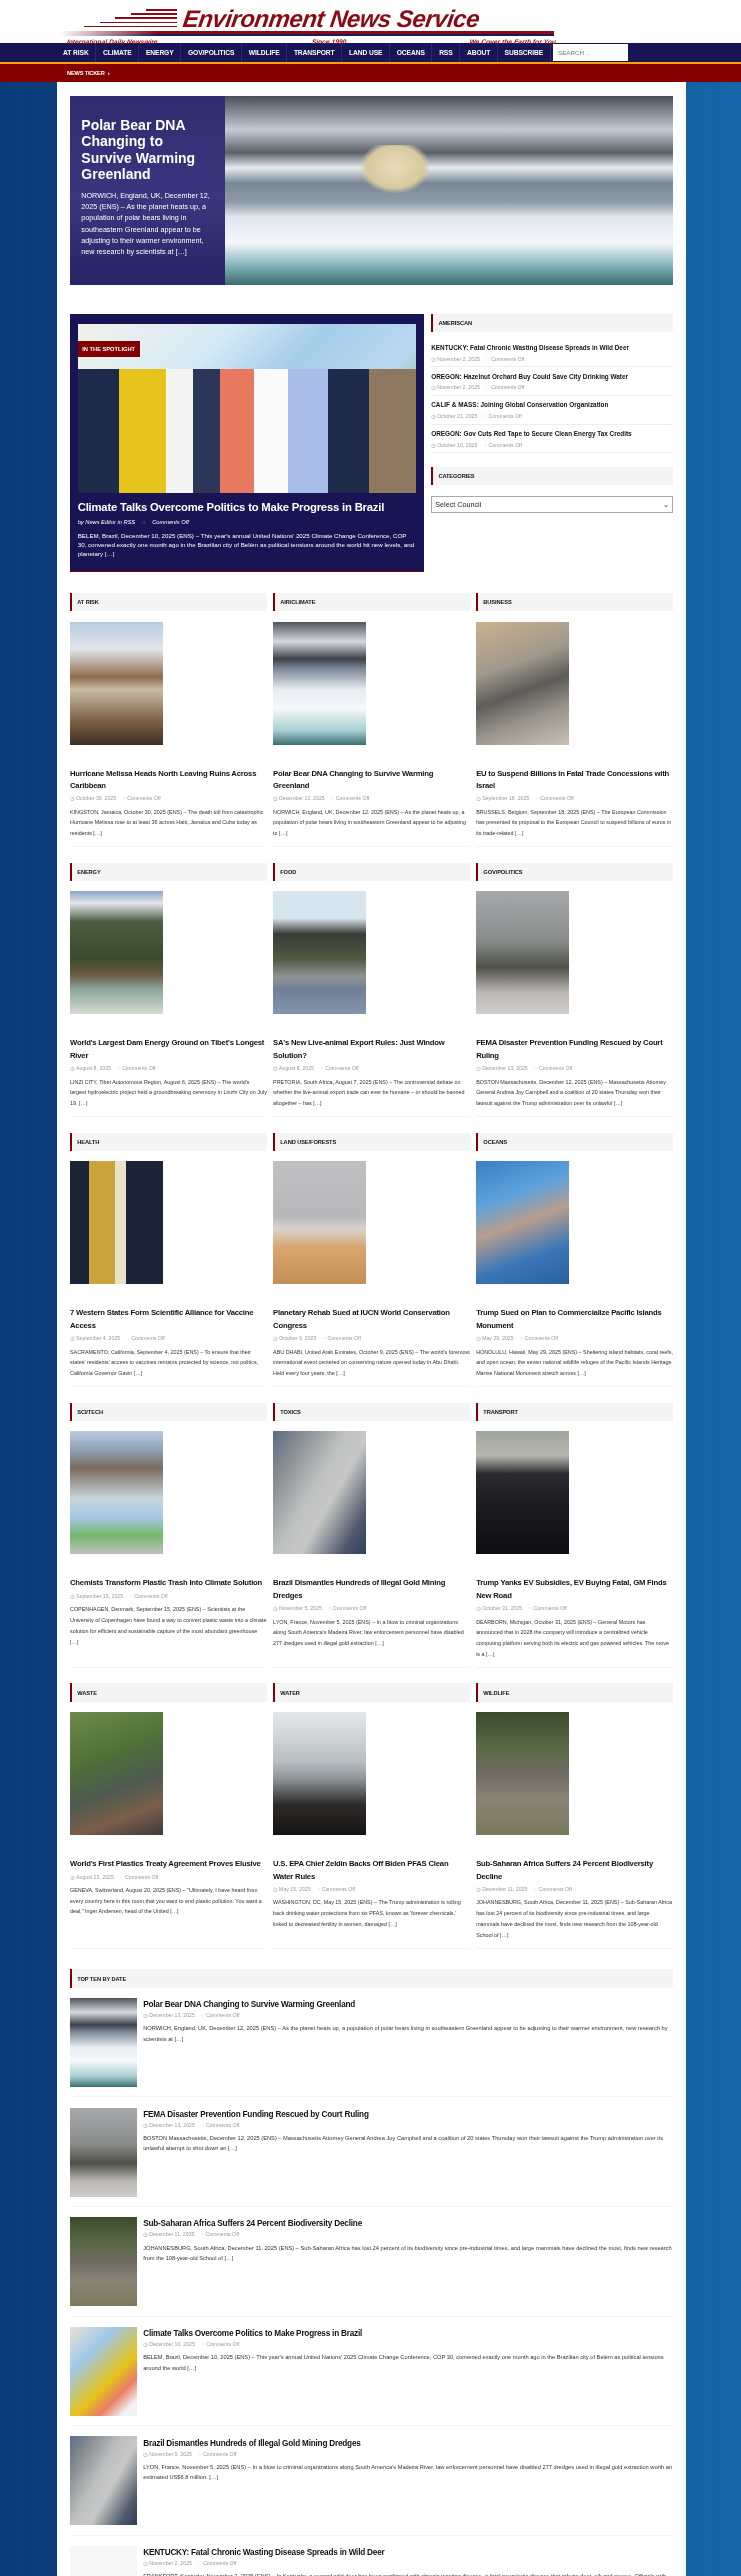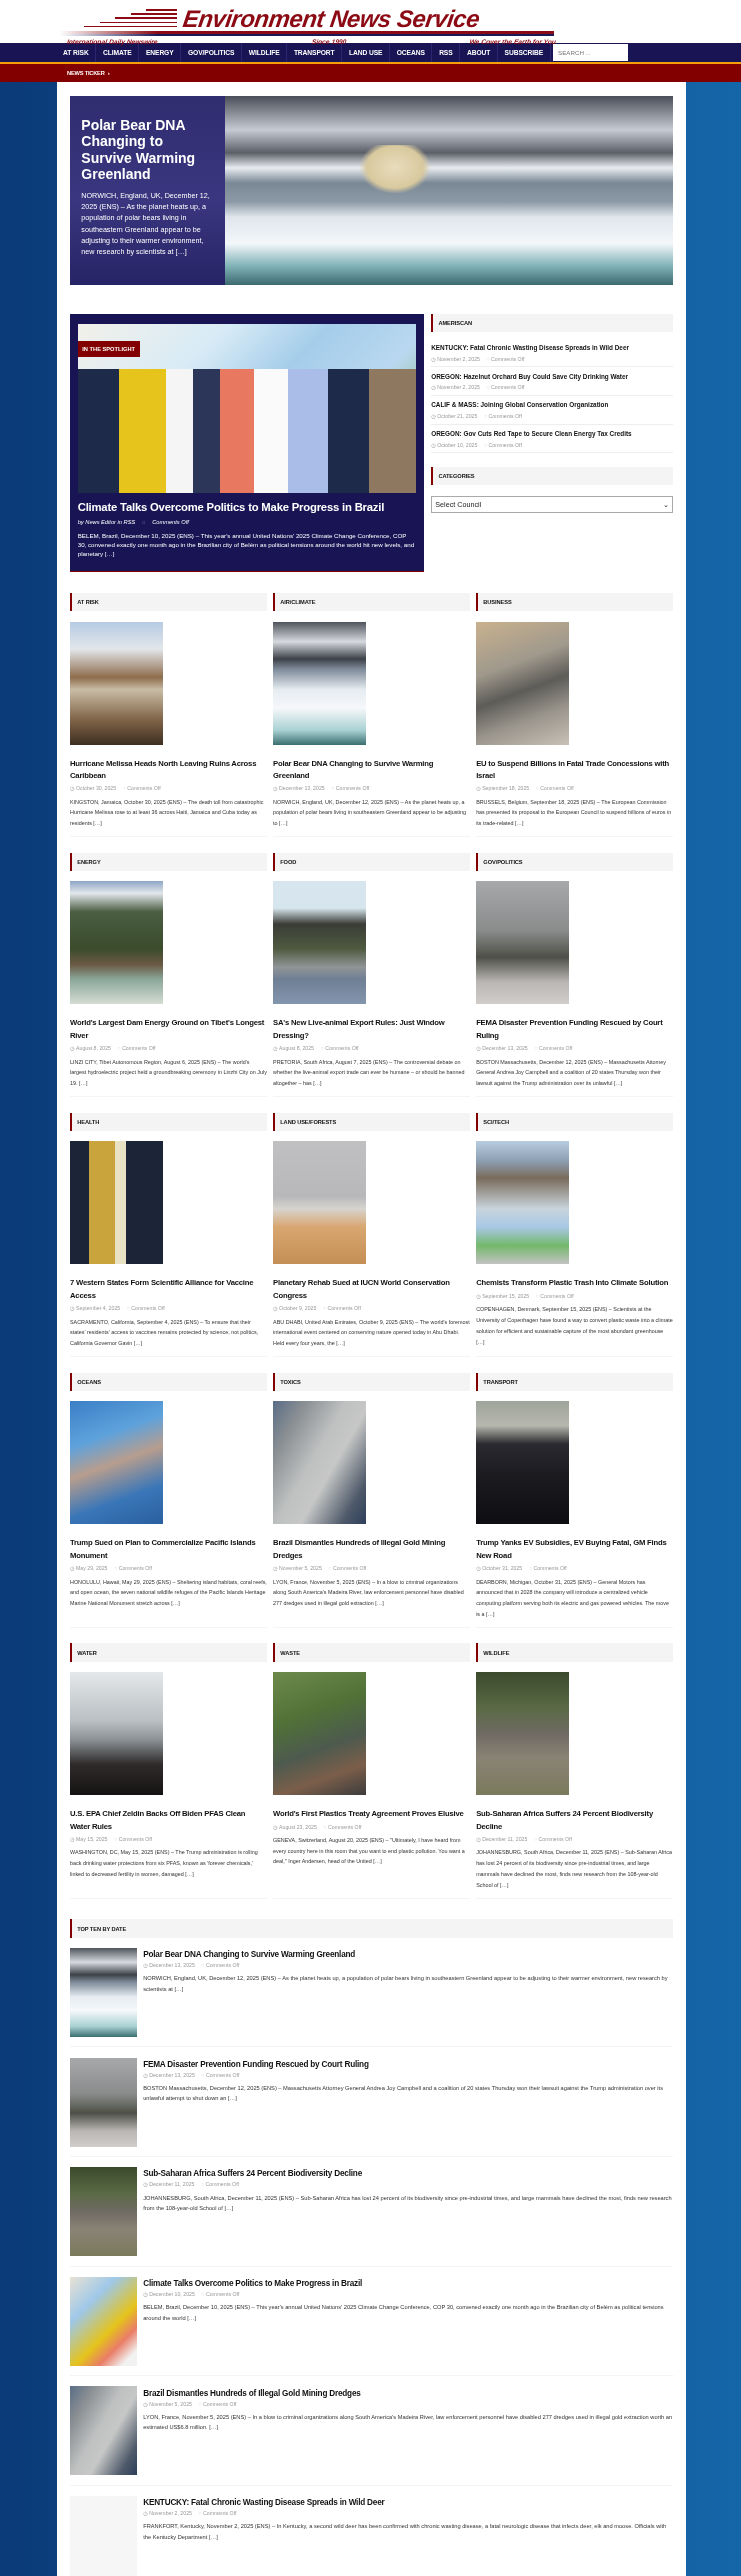--- a/index.html
+++ b/index.html
@@ -41,21 +41,21 @@
 .side-list{margin-top:6.2px}
 .side-item{border-bottom:0.5px solid #eee;padding:5.2px 0 4.6px}
 .side-title{font:bold 6.4px "Liberation Sans",sans-serif;line-height:8.8px;color:#111}
 .meta{font-size:5.2px;color:#999;margin-top:3.1px}
 .meta .ic{margin-right:1.5px}
 .meta span.c{margin-left:5.2px}
 .side-select{margin-top:10.3px;width:100%;height:17.5px;border:0.5px solid #aaa;background:#fff;font:7.2px "Liberation Sans",sans-serif;color:#222;padding:0 3.1px;display:flex;align-items:center;justify-content:space-between}
 .grid{display:grid;grid-template-columns:1fr 1fr 1fr;column-gap:6.2px;margin-top:20.6px;row-gap:15.5px}
 .card .sec-head{margin-bottom:10.3px}
 .card-img{width:93px;height:123px}
-.card-title{font:bold 7.7px "Liberation Sans",sans-serif;line-height:12.4px;color:#111;margin-top:13px;letter-spacing:-0.2px}
+.card-title{font:bold 7.7px "Liberation Sans",sans-serif;line-height:12.4px;color:#111;margin-top:23px;letter-spacing:-0.2px}
 .card-text{font-size:5.4px;line-height:10.8px;color:#333;margin-top:5.2px}
 .card{border-bottom:1px solid #f4f4f4;padding-bottom:7.2px}
 .top-ten{margin-top:20.6px}
 .tt-item{display:flex;gap:6.2px;border-bottom:1px solid #f4f4f4;padding:10.3px 0 9.3px}
 .tt-img{width:67px;height:89px;flex:none}
 .tt-title{font:bold 8.2px "Liberation Sans",sans-serif;color:#111;letter-spacing:-0.2px;margin-top:2.1px}
 .tt-text{font-size:5.7px;line-height:10.3px;color:#333;margin-top:5.2px}
 
 .i-church{background:linear-gradient(180deg,#b6cbe3 0%,#e2e6ea 22%,#8e6d4d 45%,#c9bca5 55%,#7e6246 80%,#3e2f22 100%)}
 .i-bear{background:linear-gradient(180deg,#50545c 0%,#d6dadf 16%,#3d4148 30%,#7c8897 38%,#e6ecf1 55%,#f6f8fa 70%,#a9d1d3 88%,#3a6e70 100%)}
@@ -221,21 +221,21 @@
       <h3 class="card-title">World's Largest Dam Energy Ground on Tibet's Longest River</h3>
       <div class="meta">
         <span class="ic">◷</span><span>August 8, 2025</span>
         <span class="c">◌</span> <span>Comments Off</span>
       </div>
       <p class="card-text">LINZI CITY, Tibet Autonomous Region, August 6, 2025 (ENS) – The world's largest hydroelectric project held a groundbreaking ceremony in Linzhi City on July 19. […]</p>
     </article>
       <article class="card">
       <div class="sec-head">FOOD</div>
       <div class="card-img i-ship"></div>
-      <h3 class="card-title">SA's New Live-animal Export Rules: Just Window Dressing?</h3>
+      <h3 class="card-title">SA's New Live-animal Export Rules: Just Window Solution?</h3>
       <div class="meta">
         <span class="ic">◷</span><span>August 8, 2025</span>
         <span class="c">◌</span> <span>Comments Off</span>
       </div>
       <p class="card-text">PRETORIA, South Africa, August 7, 2025 (ENS) – The controversial debate on whether the live-animal export trade can ever be humane – or should be banned altogether – has […]</p>
     </article>
       <article class="card">
       <div class="sec-head">GOV/POLITICS</div>
       <div class="card-img i-flood"></div>
       <h3 class="card-title">FEMA Disaster Prevention Funding Rescued by Court Ruling</h3>
@@ -259,80 +259,80 @@
       <div class="sec-head">LAND USE/FORESTS</div>
       <div class="card-img i-oryx"></div>
       <h3 class="card-title">Planetary Rehab Sued at IUCN World Conservation Congress</h3>
       <div class="meta">
         <span class="ic">◷</span><span>October 9, 2025</span>
         <span class="c">◌</span> <span>Comments Off</span>
       </div>
       <p class="card-text">ABU DHABI, United Arab Emirates, October 9, 2025 (ENS) – The world's foremost international event centered on conserving nature opened today in Abu Dhabi. Held every four years, the […]</p>
     </article>
       <article class="card">
+      <div class="sec-head">OCEANS</div>
+      <div class="card-img i-shark"></div>
+      <h3 class="card-title">Trump Sued on Plan to Commercialize Pacific Islands Monument</h3>
+      <div class="meta">
+        <span class="ic">◷</span><span>May 29, 2025</span>
+        <span class="c">◌</span> <span>Comments Off</span>
+      </div>
+      <p class="card-text">HONOLULU, Hawaii, May 29, 2025 (ENS) – Sheltering island habitats, coral reefs, and open ocean, the seven national wildlife refuges of the Pacific Islands Heritage Marine National Monument stretch across […]</p>
+    </article>
+      <article class="card">
       <div class="sec-head">SCI/TECH</div>
       <div class="card-img i-plastic"></div>
       <h3 class="card-title">Chemists Transform Plastic Trash Into Climate Solution</h3>
       <div class="meta">
         <span class="ic">◷</span><span>September 15, 2025</span>
         <span class="c">◌</span> <span>Comments Off</span>
       </div>
       <p class="card-text">COPENHAGEN, Denmark, September 15, 2025 (ENS) – Scientists at the University of Copenhagen have found a way to convert plastic waste into a climate solution for efficient and sustainable capture of the most abundant greenhouse […]</p>
     </article>
       <article class="card">
-      <div class="sec-head">OCEANS</div>
-      <div class="card-img i-shark"></div>
-      <h3 class="card-title">Trump Sued on Plan to Commercialize Pacific Islands Monument</h3>
-      <div class="meta">
-        <span class="ic">◷</span><span>May 29, 2025</span>
-        <span class="c">◌</span> <span>Comments Off</span>
-      </div>
-      <p class="card-text">HONOLULU, Hawaii, May 29, 2025 (ENS) – Sheltering island habitats, coral reefs, and open ocean, the seven national wildlife refuges of the Pacific Islands Heritage Marine National Monument stretch across […]</p>
-    </article>
-      <article class="card">
       <div class="sec-head">TOXICS</div>
       <div class="card-img i-dredge"></div>
       <h3 class="card-title">Brazil Dismantles Hundreds of Illegal Gold Mining Dredges</h3>
       <div class="meta">
         <span class="ic">◷</span><span>November 5, 2025</span>
         <span class="c">◌</span> <span>Comments Off</span>
       </div>
       <p class="card-text">LYON, France, November 5, 2025 (ENS) – In a blow to criminal organizations along South America's Madeira River, law enforcement personnel have disabled 277 dredges used in illegal gold extraction […]</p>
     </article>
       <article class="card">
       <div class="sec-head">TRANSPORT</div>
       <div class="card-img i-car"></div>
       <h3 class="card-title">Trump Yanks EV Subsidies, EV Buying Fatal, GM Finds New Road</h3>
       <div class="meta">
         <span class="ic">◷</span><span>October 31, 2025</span>
         <span class="c">◌</span> <span>Comments Off</span>
       </div>
       <p class="card-text">DEARBORN, Michigan, October 31, 2025 (ENS) – General Motors has announced that in 2028 the company will introduce a centralized vehicle computing platform serving both its electric and gas powered vehicles. The move is a […]</p>
     </article>
       <article class="card">
+      <div class="sec-head">WASTE</div>
+      <div class="card-img i-waste"></div>
+      <h3 class="card-title">World's First Plastics Treaty Agreement Proves Elusive</h3>
+      <div class="meta">
+        <span class="ic">◷</span><span>August 23, 2025</span>
+        <span class="c">◌</span> <span>Comments Off</span>
+      </div>
+      <p class="card-text">GENEVA, Switzerland, August 20, 2025 (ENS) – "Ultimately, I have heard from every country here in this room that you want to end plastic pollution. You want a deal," Inger Andersen, head of the United […]</p>
+    </article>
+      <article class="card">
       <div class="sec-head">WATER</div>
       <div class="card-img i-tap"></div>
       <h3 class="card-title">U.S. EPA Chief Zeldin Backs Off Biden PFAS Clean Water Rules</h3>
       <div class="meta">
         <span class="ic">◷</span><span>May 15, 2025</span>
         <span class="c">◌</span> <span>Comments Off</span>
       </div>
       <p class="card-text">WASHINGTON, DC, May 15, 2025 (ENS) – The Trump administration is rolling back drinking water protections from six PFAS, known as 'forever chemicals,' linked to decreased fertility in women, damaged […]</p>
     </article>
       <article class="card">
-      <div class="sec-head">WASTE</div>
-      <div class="card-img i-waste"></div>
-      <h3 class="card-title">World's First Plastics Treaty Agreement Proves Elusive</h3>
-      <div class="meta">
-        <span class="ic">◷</span><span>August 23, 2025</span>
-        <span class="c">◌</span> <span>Comments Off</span>
-      </div>
-      <p class="card-text">GENEVA, Switzerland, August 20, 2025 (ENS) – "Ultimately, I have heard from every country here in this room that you want to end plastic pollution. You want a deal," Inger Andersen, head of the United […]</p>
-    </article>
-      <article class="card">
       <div class="sec-head">WILDLIFE</div>
       <div class="card-img i-elephant"></div>
       <h3 class="card-title">Sub-Saharan Africa Suffers 24 Percent Biodiversity Decline</h3>
       <div class="meta">
         <span class="ic">◷</span><span>December 11, 2025</span>
         <span class="c">◌</span> <span>Comments Off</span>
       </div>
       <p class="card-text">JOHANNESBURG, South Africa, December 11, 2025 (ENS) – Sub-Saharan Africa has lost 24 percent of its biodiversity since pre-industrial times, and large mammals have declined the most, finds new research from the 108-year-old School of […]</p>
     </article>
     </div>

